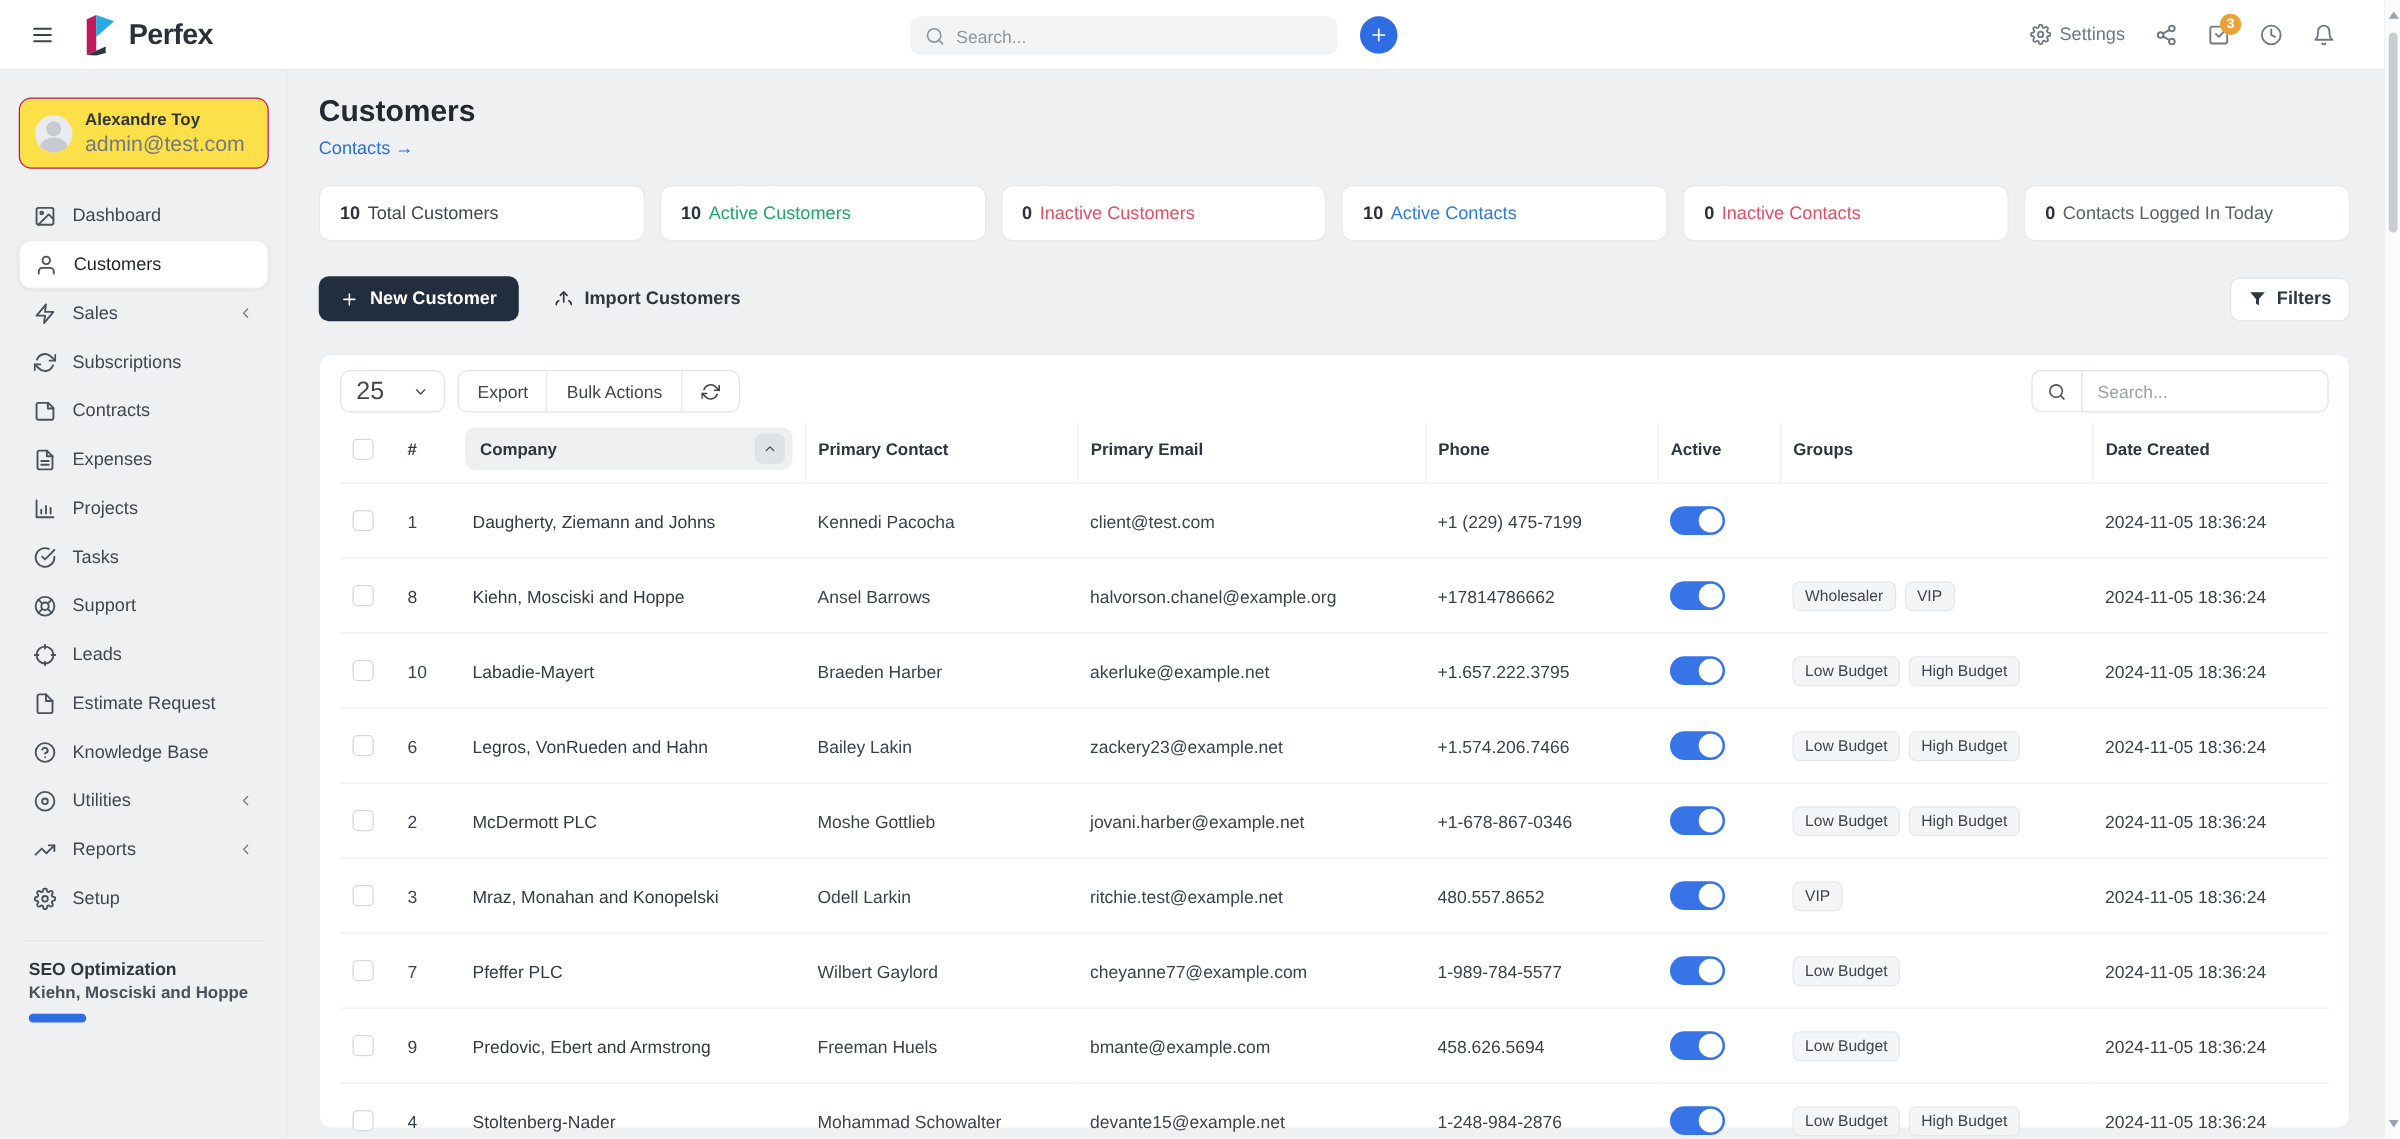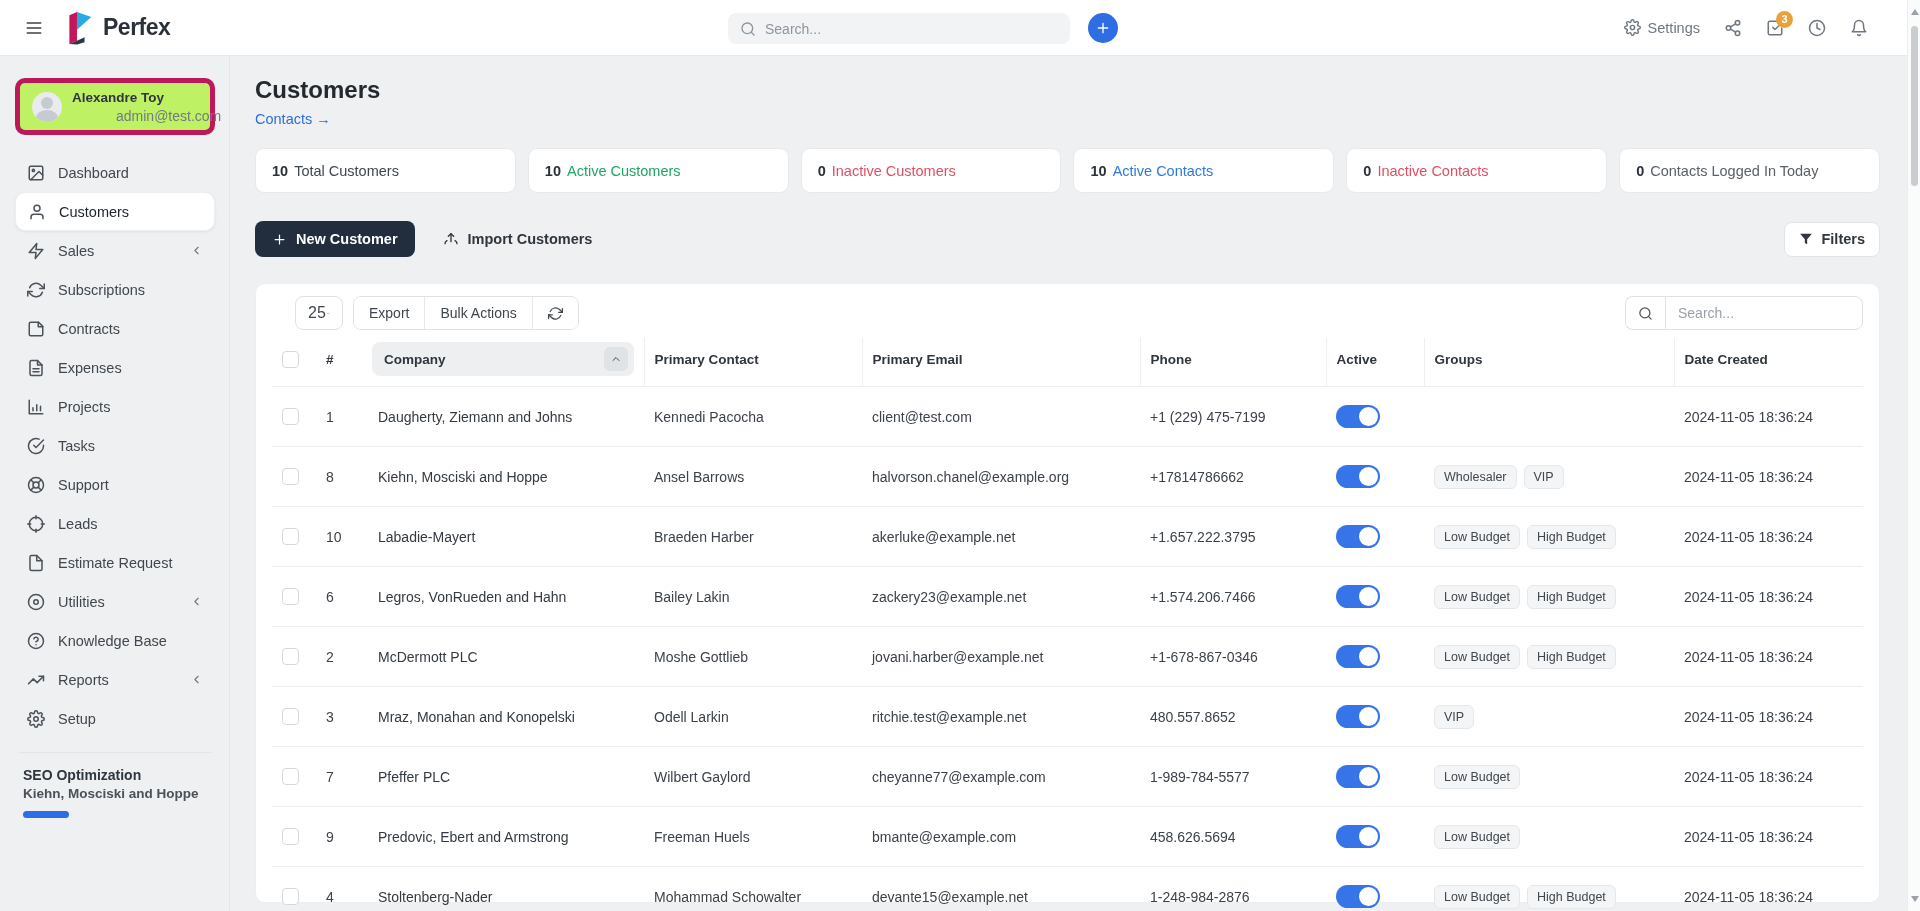--- a/index.html
+++ b/index.html
@@ -45,30 +45,30 @@
   }
 
   
   .layout { display:flex; height:855px; }
 
   
   .sidebar {
     width:230px; flex:0 0 230px; border-right:1px solid #e4e7e9; padding:22px 14px 0 15px;
   }
   .user-card {
-    background:#bef264; border:5px solid #be185d; border-radius:10px; height:57px;
+    background:#fde047; border:1px solid #be185d; border-radius:10px; height:57px;
     display:flex; align-items:center; gap:10px; padding:0 12px; margin-bottom:18px;
   }
   .avatar {
     width:30px; height:30px; border-radius:50%; background:#e9ebee; overflow:hidden; position:relative; flex:0 0 30px;
   }
   .avatar::before { content:""; position:absolute; left:9px; top:5px; width:12px; height:12px; border-radius:50%; background:#c6cbd1; }
   .avatar::after  { content:""; position:absolute; left:4px; top:18px; width:22px; height:16px; border-radius:50%; background:#c6cbd1; }
   .user-name { font-size:13.5px; font-weight:bold; color:#2f363d; line-height:1.35; }
-  .user-email { font-size:14px; color:#727a82;margin-left:44px; }
+  .user-email { font-size:17px; color:#727a82; }
   .nav-item {
     height:39px; display:flex; align-items:center; gap:13px; padding:0 12px;
     border-radius:10px; color:#40474e; font-size:14.5px; font-weight:400; cursor:pointer;
   }
   .nav-item .mi { color:#4b525a; flex:0 0 18px; }
   .nav-item .chev { margin-left:auto; color:#6f7780; }
   .nav-item.active {
     background:#fff; color:#1d242c; box-shadow:0 1px 3px rgba(25,35,50,.07); border:1px solid #eceef0;
   }
   .side-divider { border-top:1px solid #e3e6e8; margin:14px 4px 0 4px; }
@@ -113,23 +113,23 @@
   }
   .btn-filters svg { fill:#2f363d; stroke:none; }
 
   
   .panel {
     margin-top:26px; background:#fff; border:1px solid #eceef0; border-radius:10px;
     padding:12px 16px 0 16px; height:620px;
   }
   .controls { display:flex; align-items:center; }
   .select-size {
-    width:48px; height:34px; border:1px solid #dfe3e6; border-radius:8px; background:#fff;
+    width:84px; height:34px; border:1px solid #dfe3e6; border-radius:8px; background:#fff;
     display:flex; align-items:center; justify-content:space-between; padding:0 12px;
-    font-size:16px; color:#3f464c; cursor:pointer;margin-left:23px;
+    font-size:20px; color:#3f464c; cursor:pointer;
   }
   .btn-group { display:flex; margin-left:10px; border:1px solid #dfe3e6; border-radius:8px; overflow:hidden; height:34px;justify-content:space-between; }
   .btn-group .gbtn {
     background:#fff; border:none; border-right:1px solid #e5e8ea; padding:0 15px;
     font-family:inherit; font-size:14px; color:#3f464c; display:flex; align-items:center; gap:6px; cursor:pointer;
   }
   .btn-group .gbtn:last-child { border-right:none; }
   .tbl-search { margin-left:auto; display:flex; height:34px; }
   .tbl-search .s-ic {
     width:40px; border:1px solid #dfe3e6; border-right:none; border-radius:8px 0 0 8px;
@@ -372,39 +372,39 @@
             <path d="M13 2H6a2 2 0 0 0-2 2v16a2 2 0 0 0 2 2h12a2 2 0 0 0 2-2V9z"></path>
             <polyline points="13 2 13 9 20 9"></polyline>
           </svg>
         </span>
       <span>Estimate Request</span>
     </div>
     <div class="nav-item">
       <span class="mi">
           <svg class="ic" width="18" height="18" viewBox="0 0 24 24" stroke-width="1.8">
             <circle cx="12" cy="12" r="10"></circle>
+            <path d="M9.09 9a3 3 0 0 1 5.83 1c0 2-3 3-3 3"></path>
+            <line x1="12" y1="17" x2="12.01" y2="17"></line>
+          </svg>
+        </span>
+      <span>Knowledge Base</span>
+    </div>
+    <div class="nav-item">
+      <span class="mi">
+          <svg class="ic" width="18" height="18" viewBox="0 0 24 24" stroke-width="1.8">
+            <circle cx="12" cy="12" r="10"></circle>
             <circle cx="12" cy="12" r="3"></circle>
           </svg>
         </span>
       <span>Utilities</span>
       <span class="chev">
           <svg class="ic" width="13" height="13" viewBox="0 0 24 24">
             <polyline points="15 18 9 12 15 6"></polyline>
           </svg>
         </span>
-    </div>
-    <div class="nav-item">
-      <span class="mi">
-          <svg class="ic" width="18" height="18" viewBox="0 0 24 24" stroke-width="1.8">
-            <circle cx="12" cy="12" r="10"></circle>
-            <path d="M9.09 9a3 3 0 0 1 5.83 1c0 2-3 3-3 3"></path>
-            <line x1="12" y1="17" x2="12.01" y2="17"></line>
-          </svg>
-        </span>
-      <span>Knowledge Base</span>
     </div>
     <div class="nav-item">
       <span class="mi">
           <svg class="ic" width="18" height="18" viewBox="0 0 24 24" stroke-width="1.8">
             <polyline points="22 7 13.5 15.5 8.5 10.5 2 17"></polyline>
             <polyline points="16 7 22 7 22 13"></polyline>
           </svg>
         </span>
       <span>Reports</span>
       <span class="chev">

